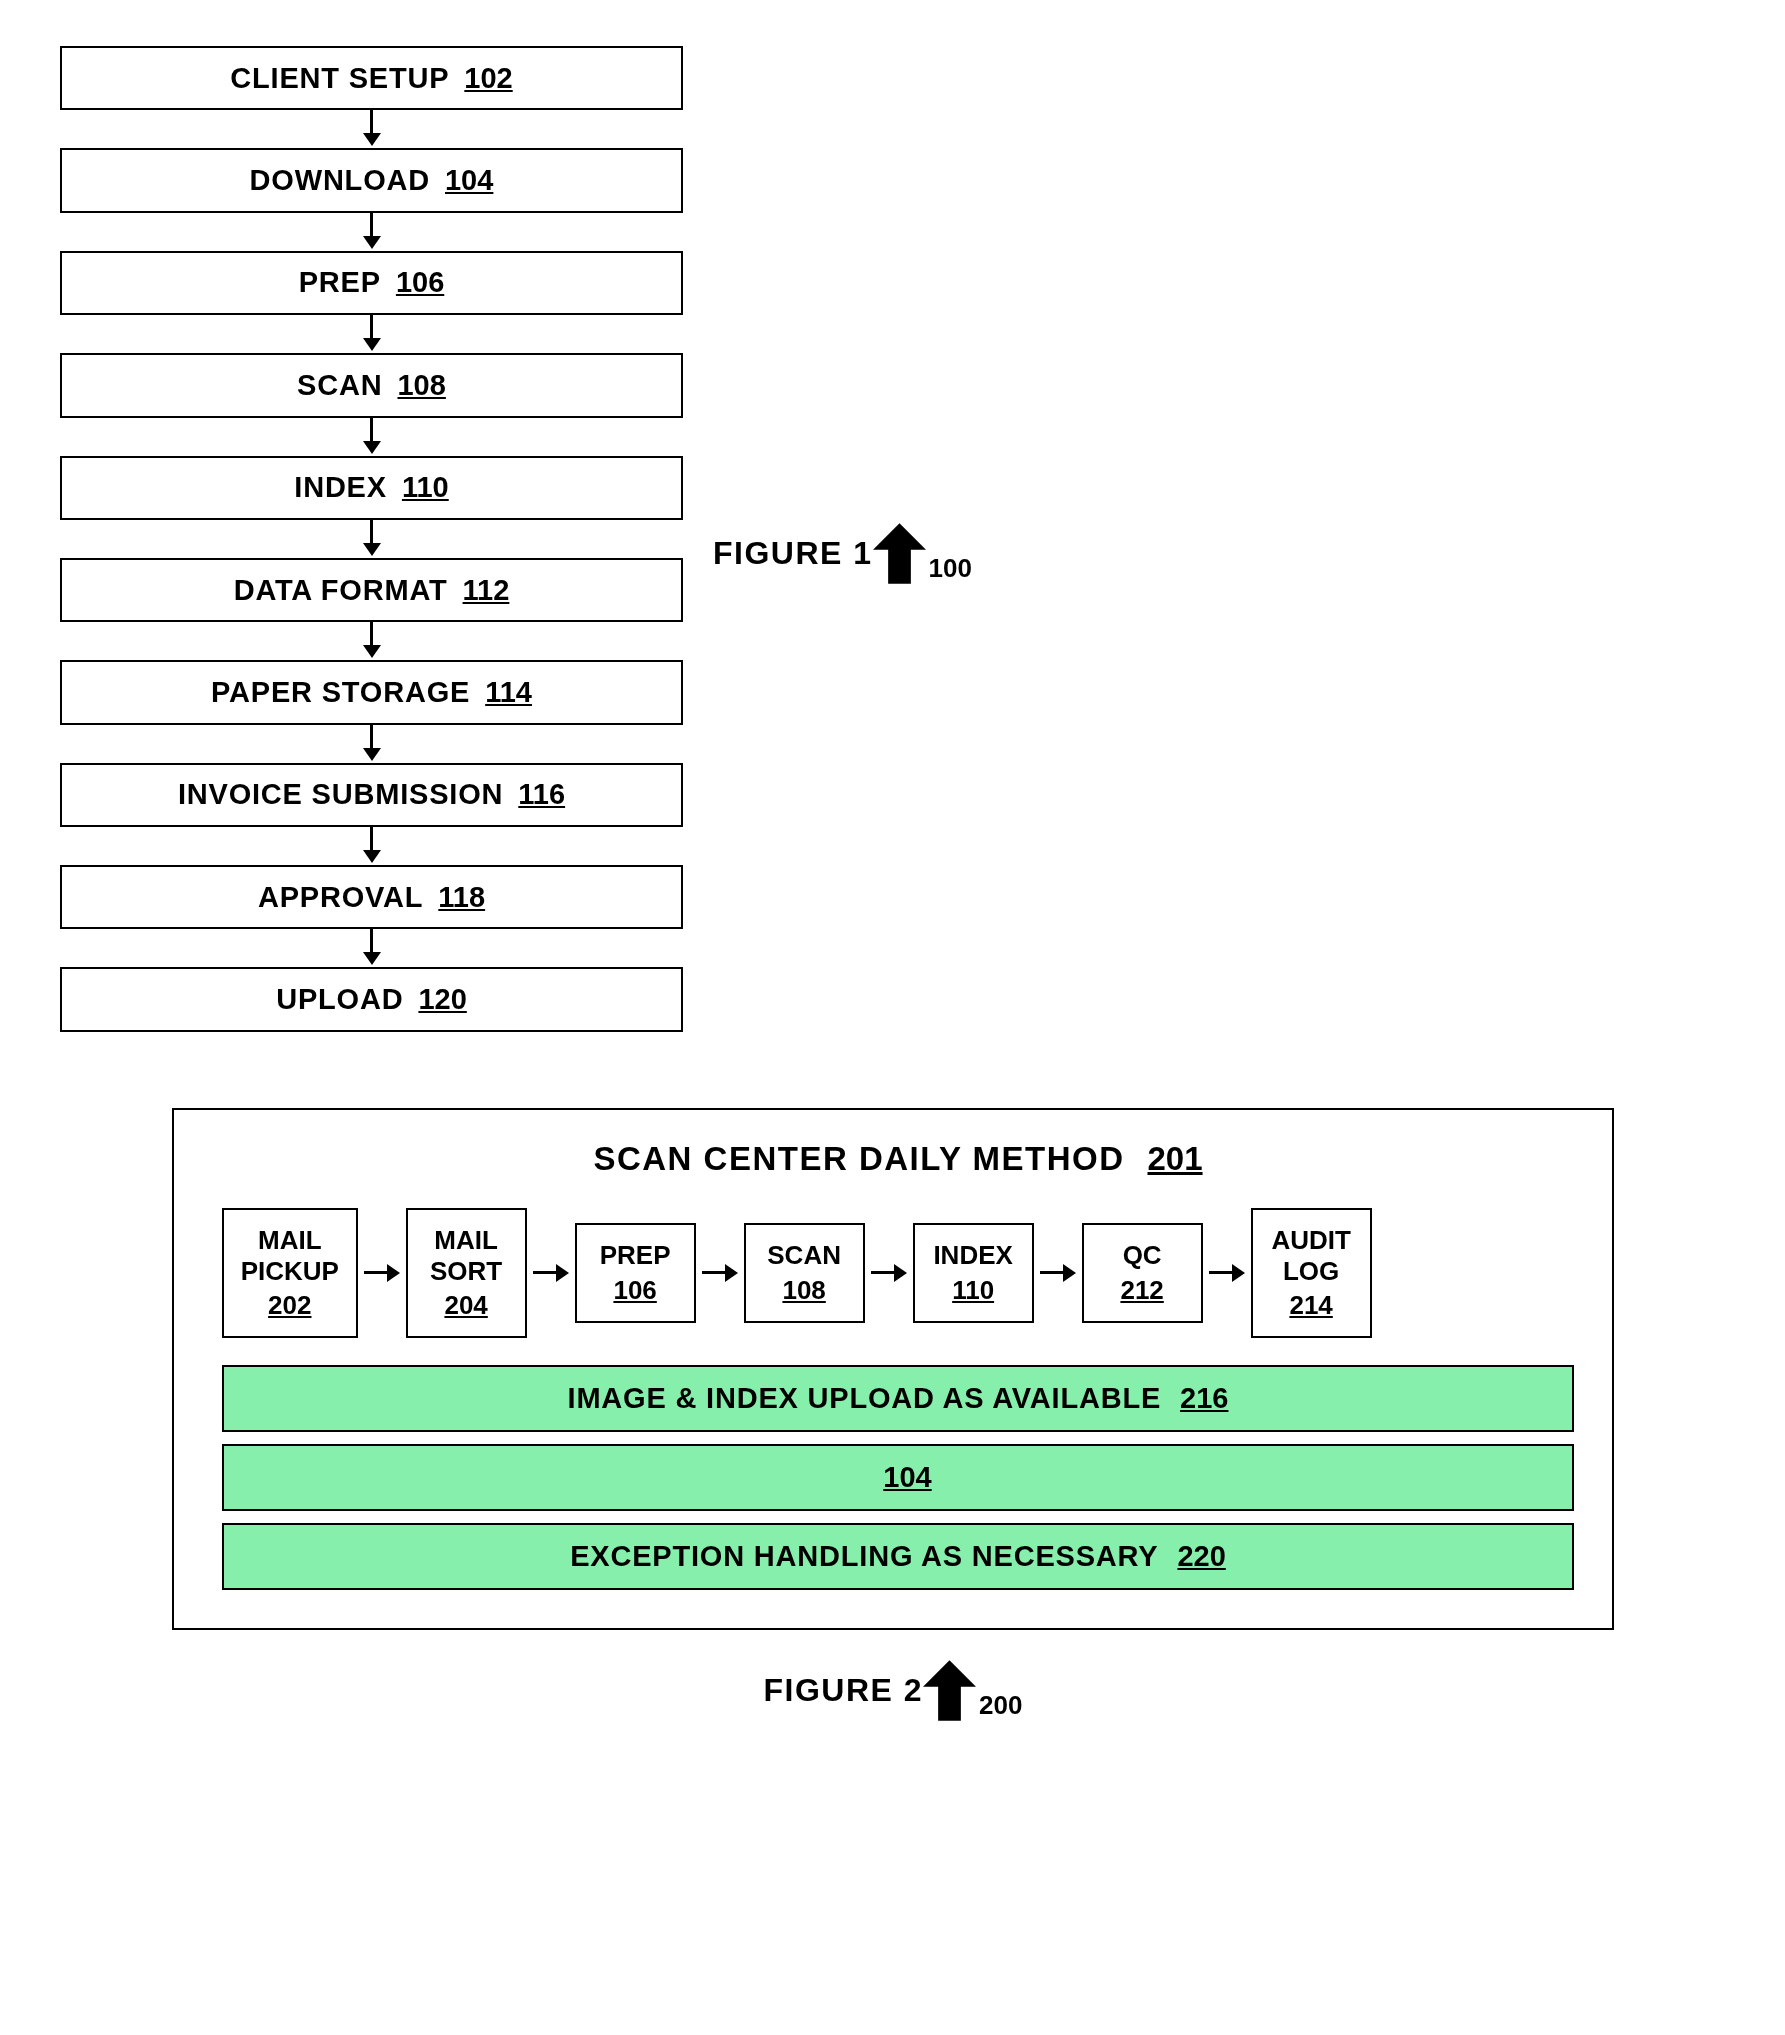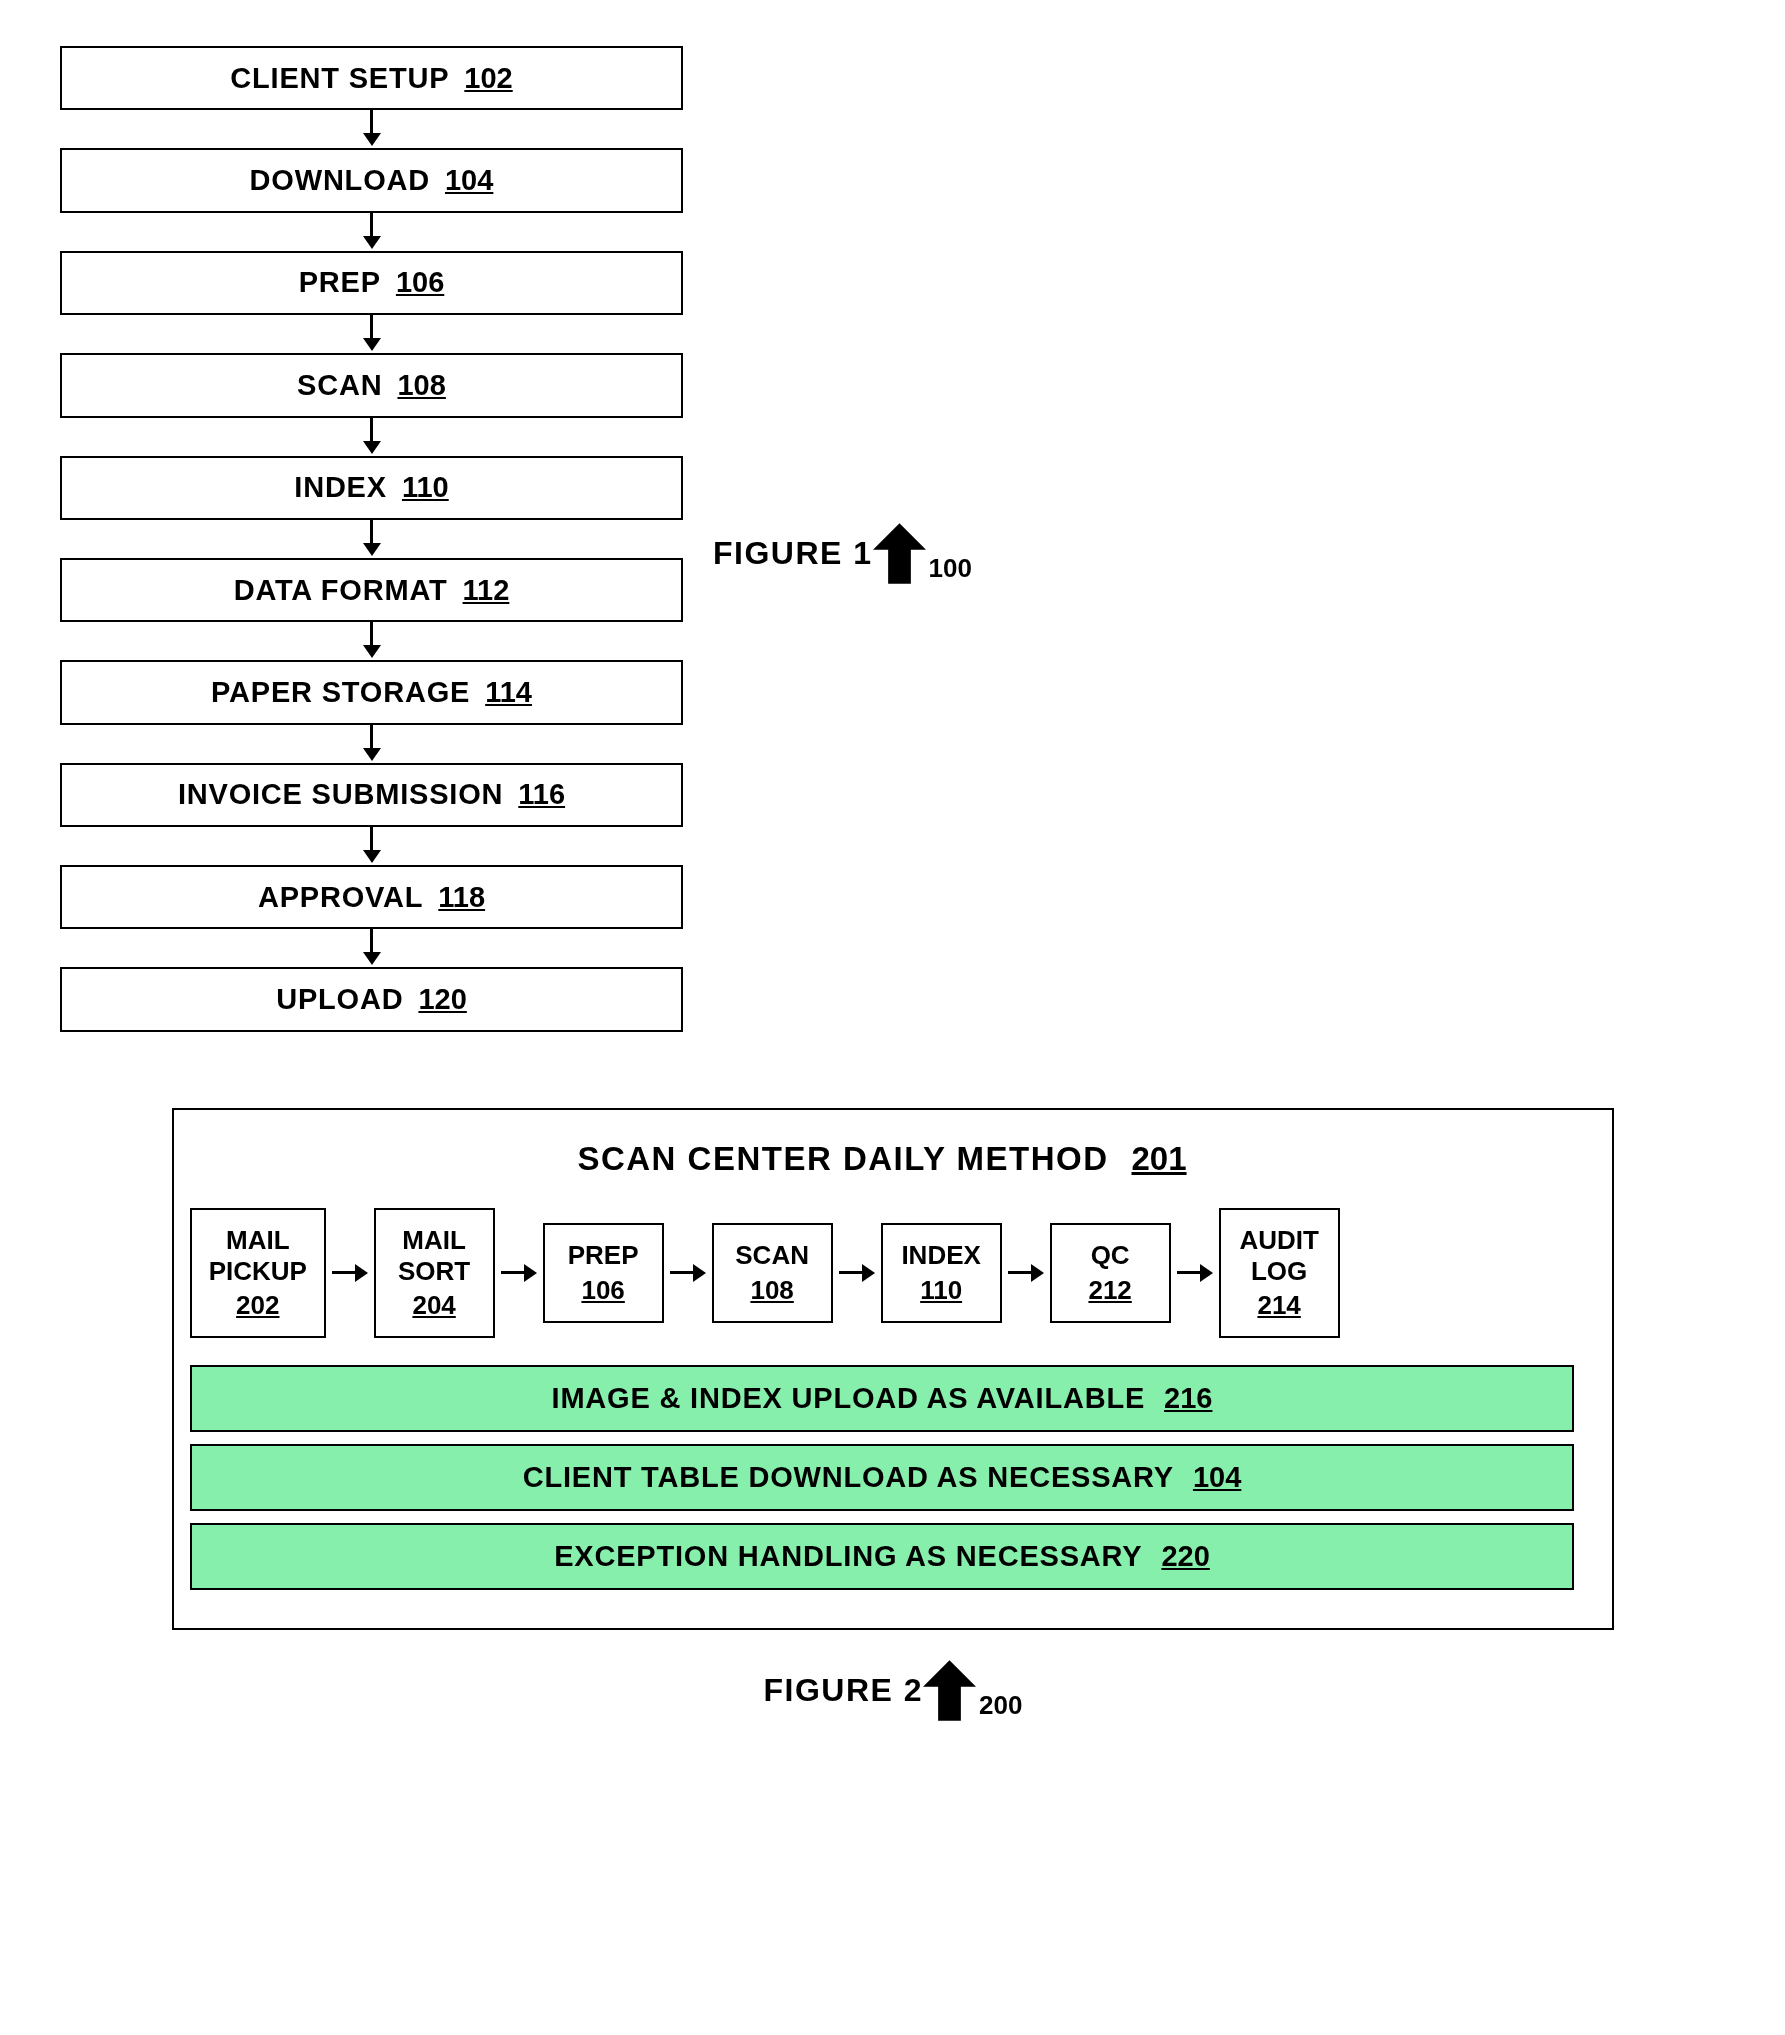--- a/index.html
+++ b/index.html
@@ -117,21 +117,21 @@
       display: flex;
       flex-direction: column;
       align-items: center;
       width: 100%;
       margin-top: 15px;
     }
 
     .scan-center-box {
       border: 2.3px solid #000;
       width: 1442px;
-      padding: 30px 38px 38px 16px;
+      padding: 30px 38px 38px 48px;
       background: #fff;
     }
 
     .scan-center-title-row {
       display: flex;
       justify-content: center;
       align-items: baseline;
       margin-bottom: 30px;
     }
 
@@ -315,21 +315,20 @@
         <div class="horiz-box"><span class="horiz-box-text">QC</span><br><span class="horiz-box-num">212</span></div>
         <div class="horiz-arrow"></div>
         <div class="horiz-box"><span class="horiz-box-text">AUDIT</span><br><span class="horiz-box-text">LOG</span><br><span class="horiz-box-num">214</span></div>
       </div>
     <div id="wide-steps-container">
     <div class="wide-flow-box">
           <span class="wide-box-text">IMAGE &amp; INDEX UPLOAD AS AVAILABLE</span>
           <span class="wide-box-num">216</span>
         </div>
         <div class="wide-flow-box">
-          <span class="wide-box-text">CLIENT TABLE DOWNLOAD AS NECESSARY</span>
           <span class="wide-box-num">104</span>
         </div>
         <div class="wide-flow-box">
           <span class="wide-box-text">EXCEPTION HANDLING AS NECESSARY</span>
           <span class="wide-box-num">220</span>
         </div>
       </div>
   </div>
   <div class="figure-label-row">
     <span class="figure-label">FIGURE 2</span>

